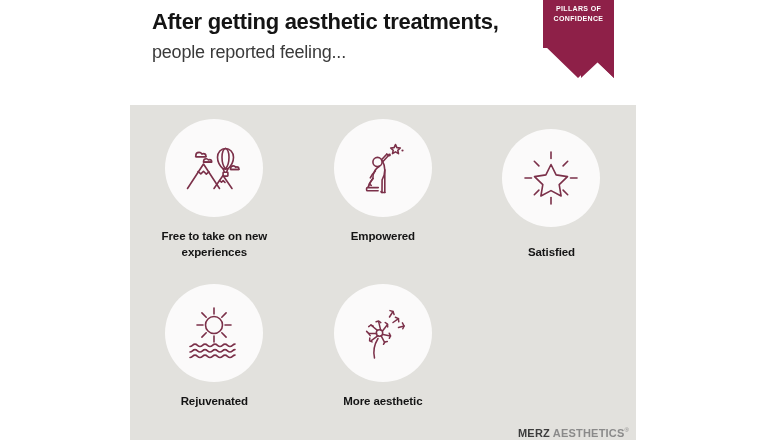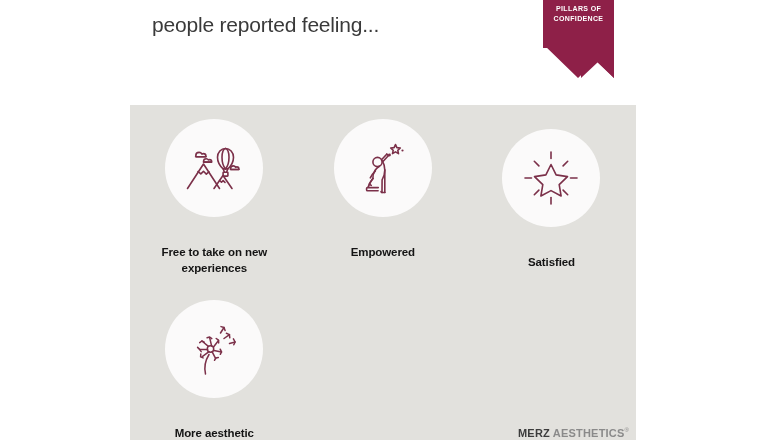--- a/index.html
+++ b/index.html
@@ -32,21 +32,21 @@
   .headline-1 {
     font-size: 22px;
     font-weight: bold;
     color: #141414;
     letter-spacing: -0.3px;
     line-height: 1.3;
     margin: 0;
     white-space: nowrap;
   }
   .headline-2 {
-    font-size: 21px;
+    font-size: 18px;
     font-weight: normal;
     color: #3a3a3a;
     letter-spacing: -0.2px;
     line-height: 1.35;
     margin: 3px 0 0 0;
     white-space: nowrap;
   }
 
   
   .ribbon {
@@ -91,35 +91,35 @@
     flex-wrap: wrap;
   }
   .cell {
     width: 168.6px;
     box-sizing: border-box;
     display: flex;
     flex-direction: column;
     align-items: center;
   }
   .cell.row1 { padding-top: 14px; }
-  .cell.row2 { padding-top: 24px; }
+  .cell.row2 { padding-top: 24px; justify-content: space-between; }
 
   .circle {
     width: 98px;
     height: 98px;
     border-radius: 50%;
     background: #fbfafa;
     display: flex;
     align-items: center;
     justify-content: center;
   }
   .circle svg { display: block; }
 
   .label {
-    margin-top: 28px;
+    margin-top: 12px;
     text-align: center;
     font-size: 11.5px;
     font-weight: bold;
     color: #141414;
     line-height: 1.35;
     letter-spacing: -0.1px;
     max-width: 150px;
   }
 
   
@@ -145,20 +145,21 @@
     vertical-align: super;
     color: #8a8a8a;
   }
 </style>
 </head>
 <body>
 
 <div id="stage">
 
   <div class="header">
+    <div class="headline-1">After getting aesthetic treatments,</div>
     <div class="headline-2">people reported feeling...</div>
   </div>
 
   <div class="ribbon">
     <svg width="71" height="86" viewBox="0 0 71 86">
       <path d="M0,0 H71 V86 L55,70 L38,86 L38,52 L0,52 Z" fill="#8E2048"></path>
       <rect x="0" y="0" width="71" height="56" fill="#8E2048"></rect>
       <path d="M0,52 H71 V86 L53,69 L35,86 Z" fill="#8E2048"></path>
     </svg>
     <div class="ribbon-text">
@@ -241,20 +242,40 @@
             <path d="M52.5 33H59"></path>
             <path d="M16.3 16.3l4.6 4.6"></path>
             <path d="M45.1 45.1l4.6 4.6"></path>
             <path d="M49.7 16.3l-4.6 4.6"></path>
             <path d="M20.9 45.1l-4.6 4.6"></path>
           </svg>
         </div>
         <div class="label">Satisfied</div>
       </div>
 
+      <div class="cell row2">
+        <div class="circle">
+          <svg width="66" height="66" viewBox="0 0 66 66" fill="none" stroke="#7B3049" stroke-width="1.6" stroke-linecap="round" stroke-linejoin="round">
+            <circle cx="33" cy="25" r="8.5"></circle>
+            <path d="M33 8v6"></path>
+            <path d="M33 36v6"></path>
+            <path d="M16 25h6"></path>
+            <path d="M44 25h6"></path>
+            <path d="M20.9 12.9l4.3 4.3"></path>
+            <path d="M40.8 32.8l4.3 4.3"></path>
+            <path d="M45.1 12.9l-4.3 4.3"></path>
+            <path d="M25.2 32.8l-4.3 4.3"></path>
+
+            <path d="M9 46.5c2.5 0 2.5-2.4 5-2.4s2.5 2.4 5 2.4 2.5-2.4 5-2.4 2.5 2.4 5 2.4 2.5-2.4 5-2.4 2.5 2.4 5 2.4 2.5-2.4 5-2.4 2.5 2.4 5 2.4 2.5-2.4 5-2.4"></path>
+            <path d="M9 52c2.5 0 2.5-2.4 5-2.4s2.5 2.4 5 2.4 2.5-2.4 5-2.4 2.5 2.4 5 2.4 2.5-2.4 5-2.4 2.5 2.4 5 2.4 2.5-2.4 5-2.4 2.5 2.4 5 2.4 2.5-2.4 5-2.4"></path>
+            <path d="M9 57.5c2.5 0 2.5-2.4 5-2.4s2.5 2.4 5 2.4 2.5-2.4 5-2.4 2.5 2.4 5 2.4 2.5-2.4 5-2.4 2.5 2.4 5 2.4 2.5-2.4 5-2.4 2.5 2.4 5 2.4 2.5-2.4 5-2.4"></path>
+          </svg>
+        </div>
+        <div class="label">Rejuvenated</div>
+      </div>
 
       <div class="cell row2">
         <div class="circle">
           <svg width="66" height="66" viewBox="0 0 66 66" fill="none" stroke="#7B3049" stroke-width="1.5" stroke-linecap="round" stroke-linejoin="round">
 
             <path d="M24.5 58c-1.5-6.5-.5-13 3.5-19.5"></path>
 
             <circle cx="29.5" cy="33" r="3.2"></circle>
 
             <g>

